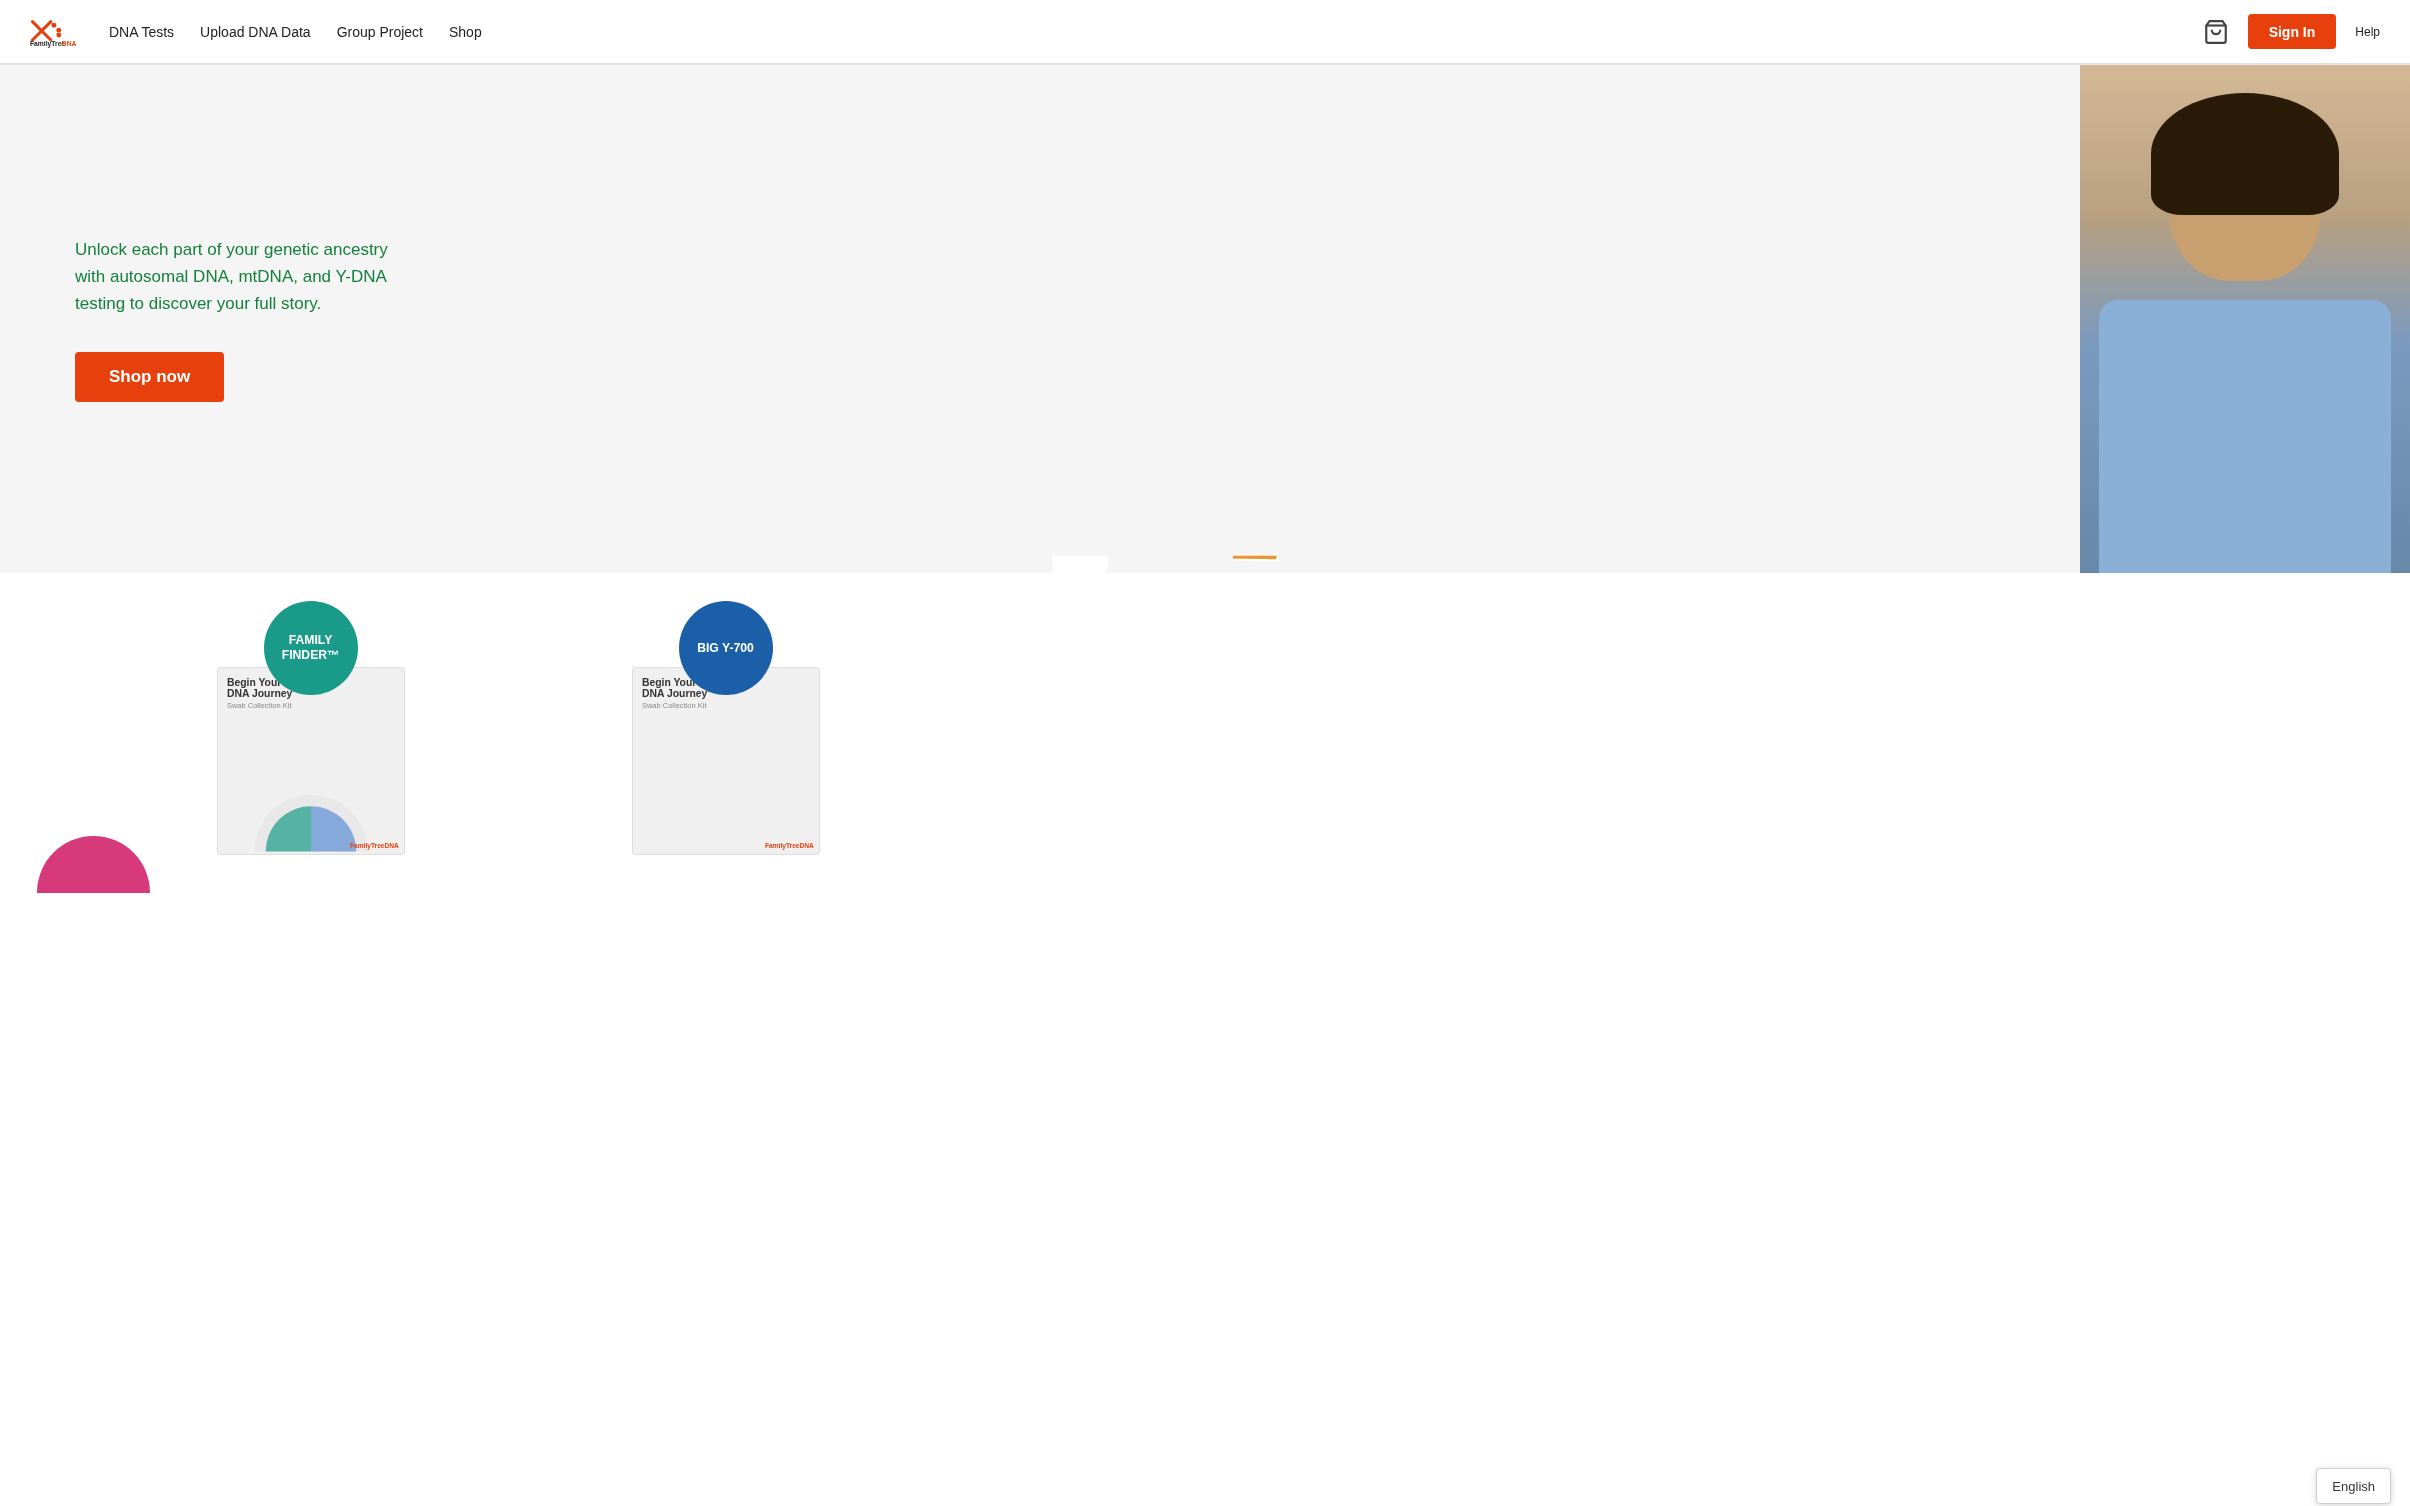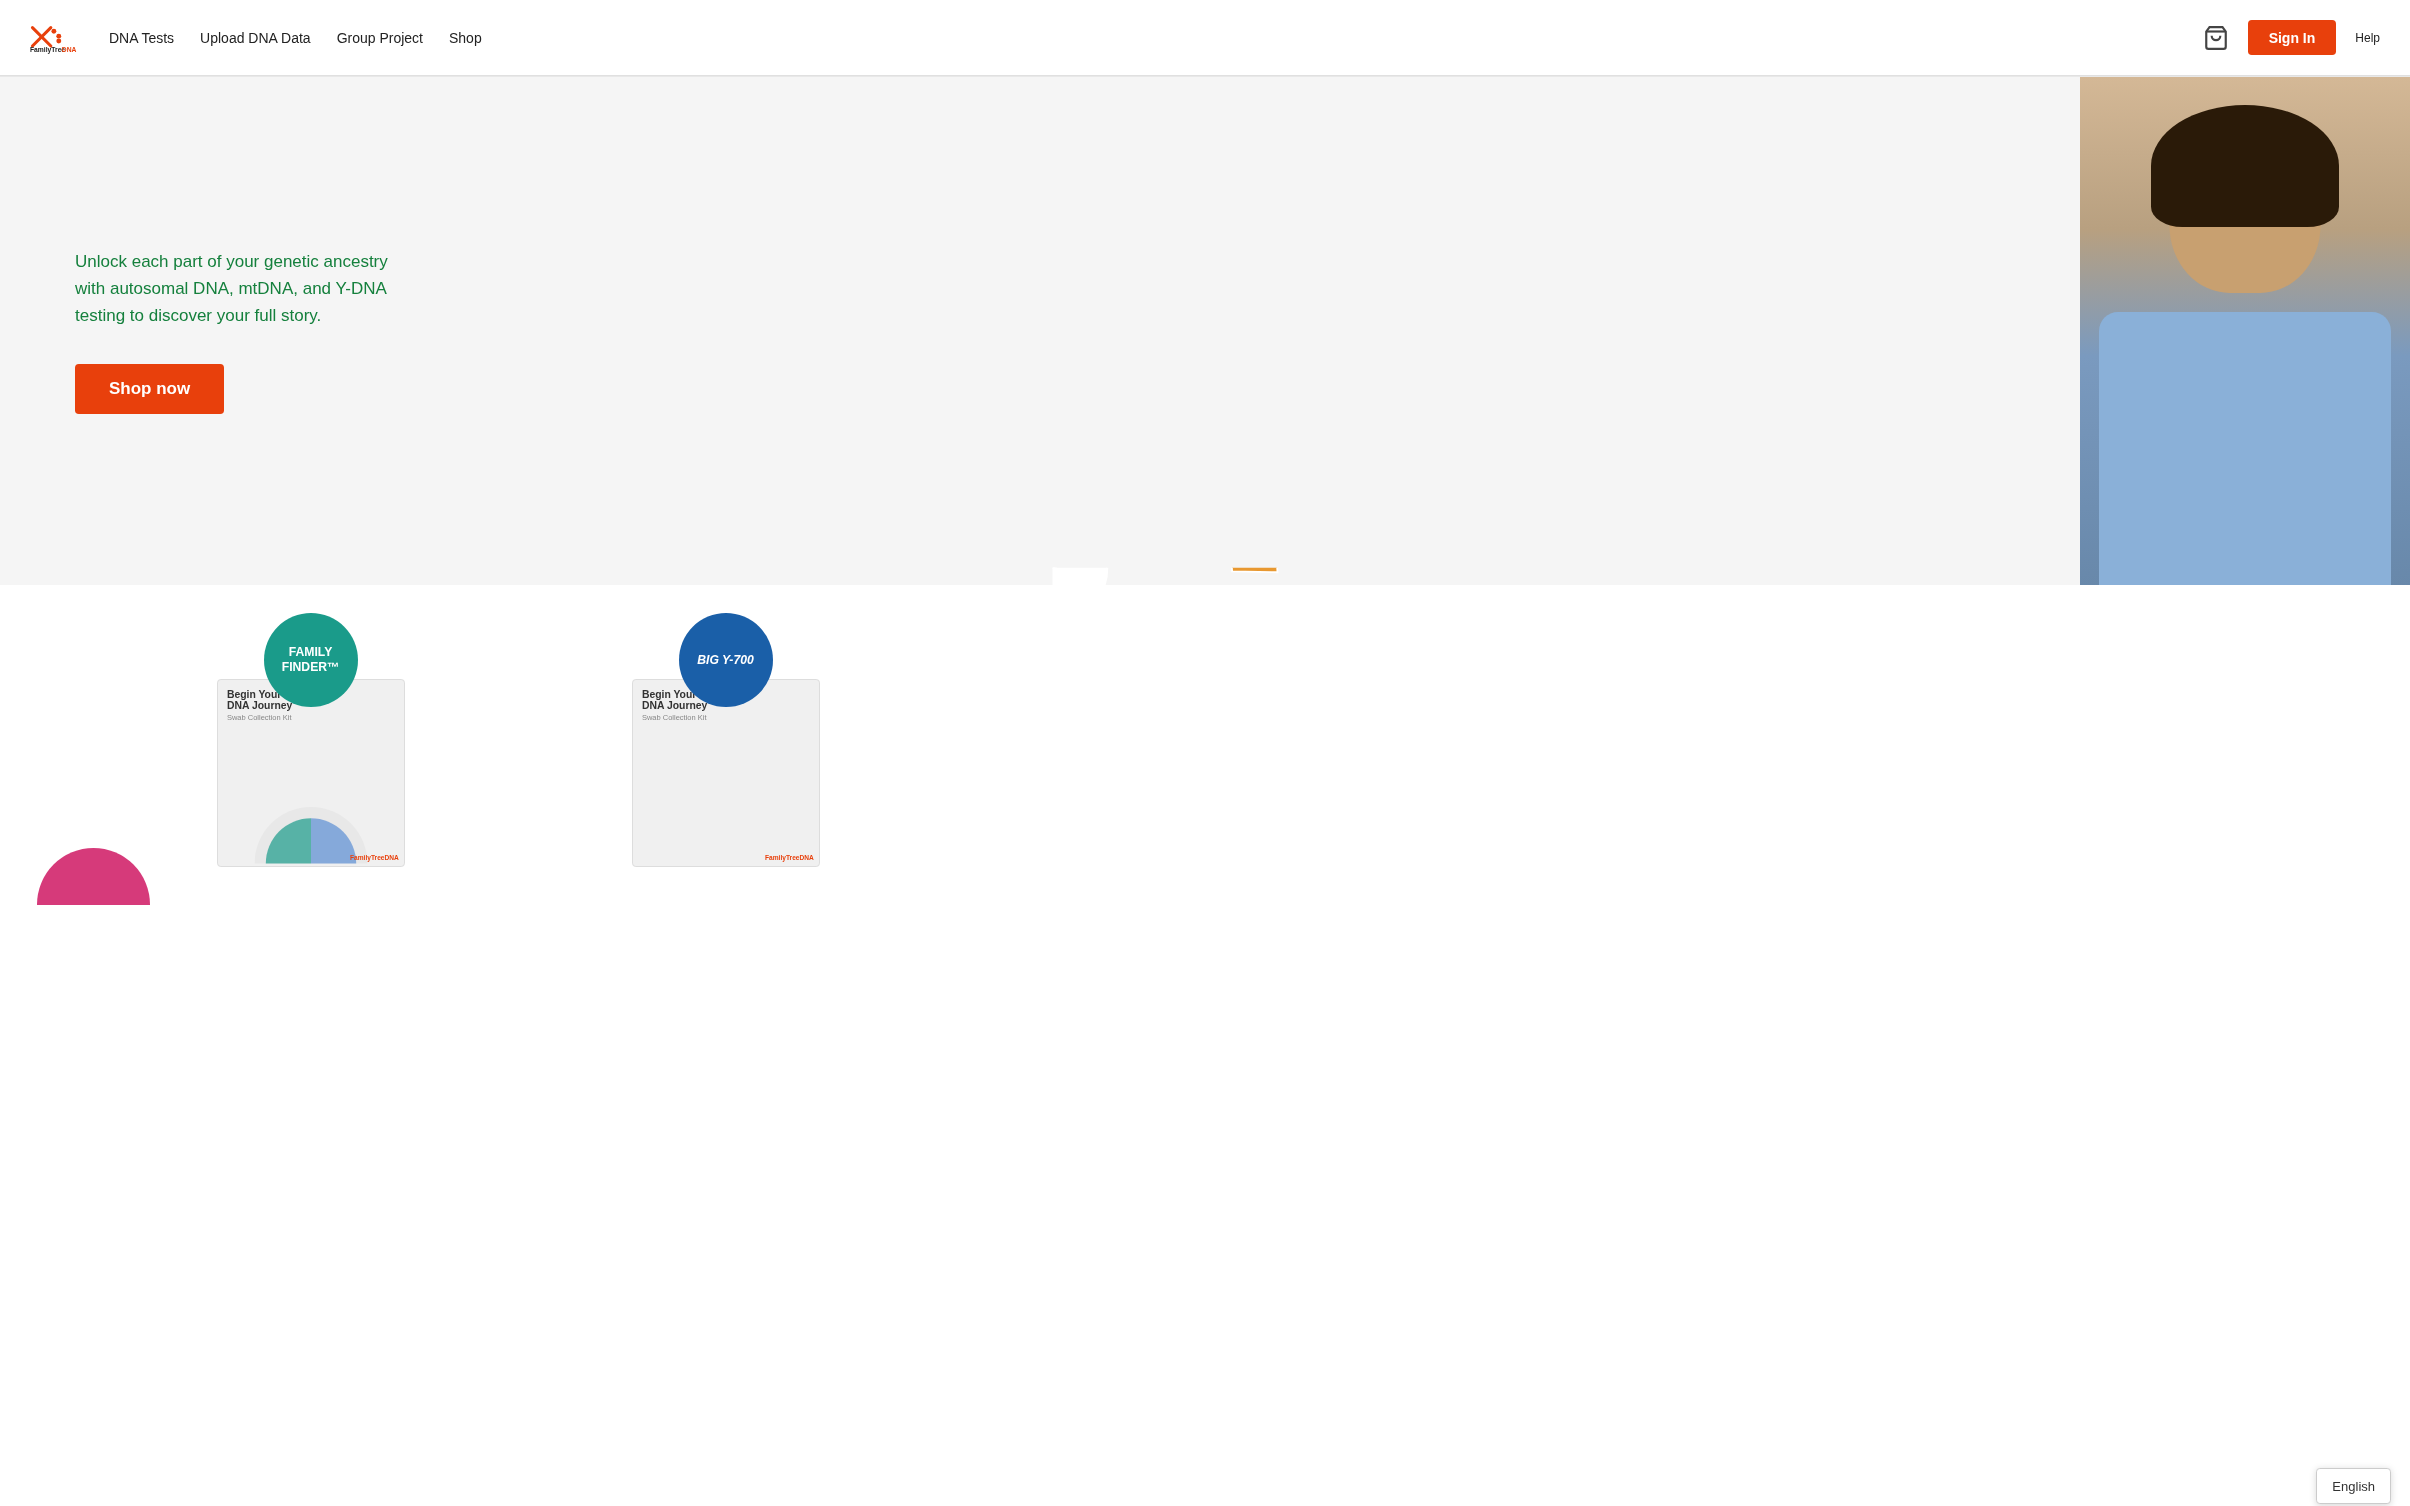--- a/index.html
+++ b/index.html
@@ -4,21 +4,21 @@
   <style>
     * { margin: 0; padding: 0; box-sizing: border-box; }
     body { font-family: 'Arial', sans-serif; background: #fff; overflow-x: hidden; }
 
     
     header {
       display: flex;
       align-items: center;
       justify-content: space-between;
       padding: 0 30px;
-      height: 76px;
+      height: 64px;
       border-bottom: 0.9px solid #e0e0e0;
       background: #fff;
       position: relative;
       z-index: 10;
     }
     .header-left {
       display: flex;
       align-items: center;
       gap: 30px;
     }
@@ -154,21 +154,21 @@
       font-weight: 800;
       color: #fff;
       line-height: 1.2;
       position: absolute;
       top: -28px;
       left: 50%;
       transform: translateX(-50%);
       z-index: 3;
     }
     .badge-teal { background: #1a9b8a; }
-    .badge-blue { background: #1a5fa8; font-style: italic; }
+    .badge-blue { background: #1a5fa8; }
     .product-box {
       width: 188px;
       height: 188px;
       background: #f0f0f0;
       border: 0.9px solid #ddd;
       border-radius: 3.8px;
       margin-top: 38px;
       position: relative;
       overflow: hidden;
     }

